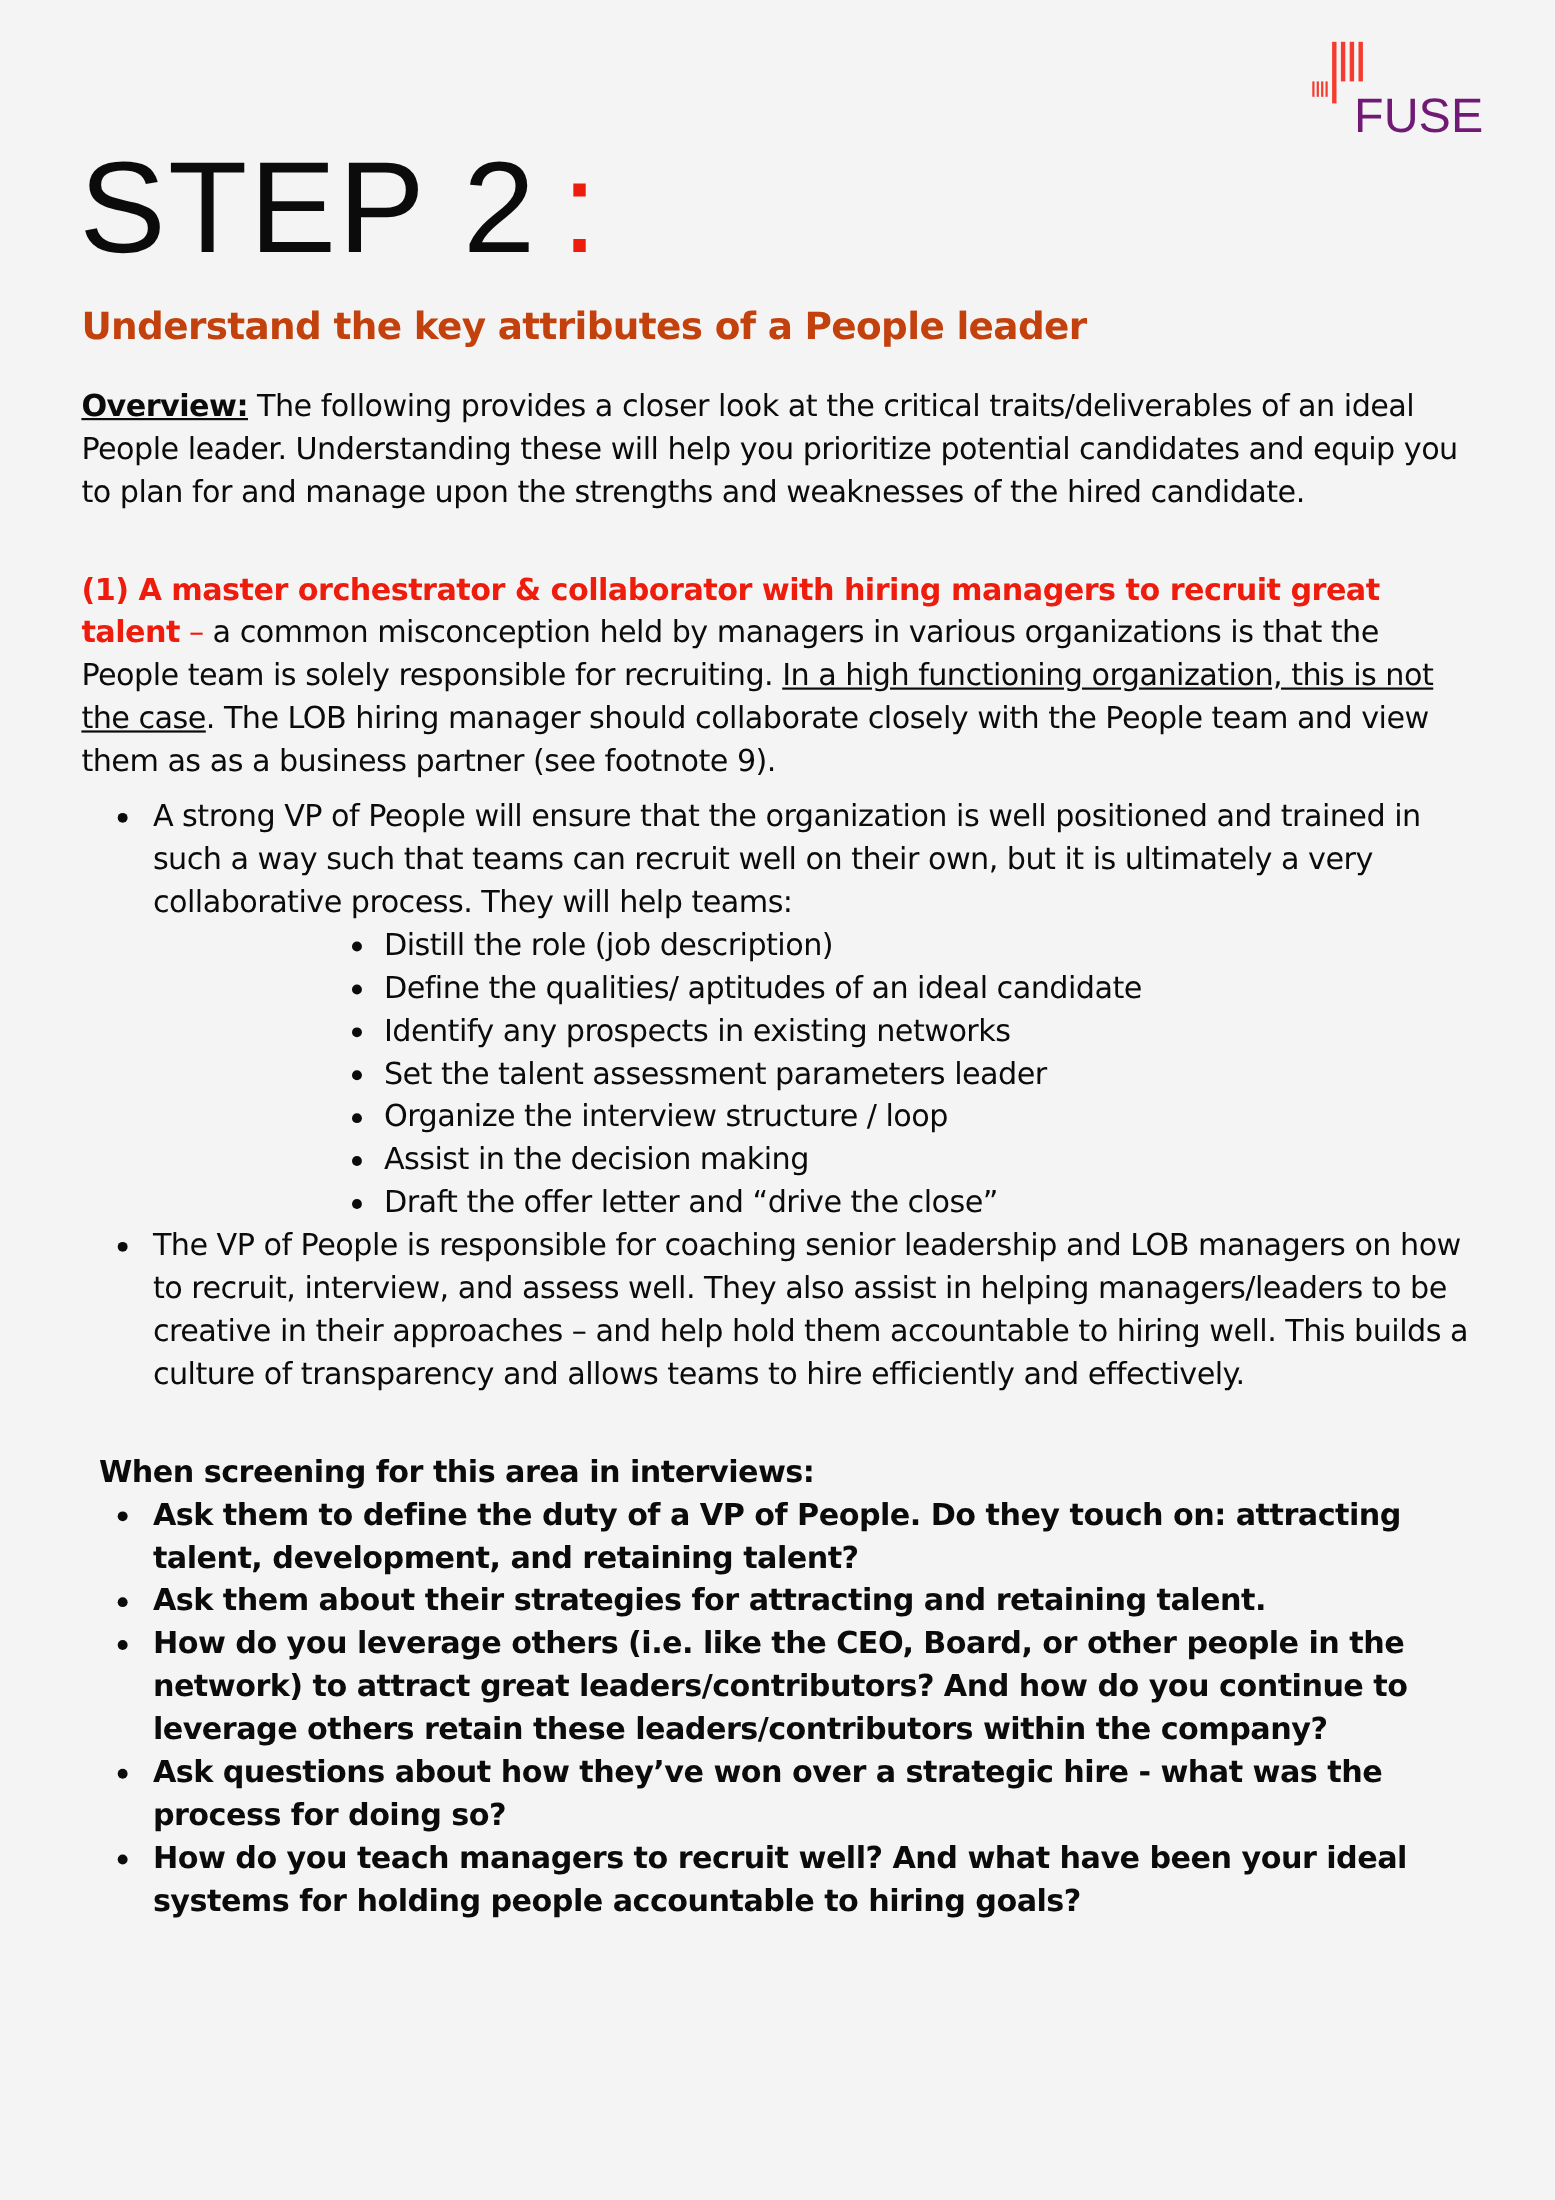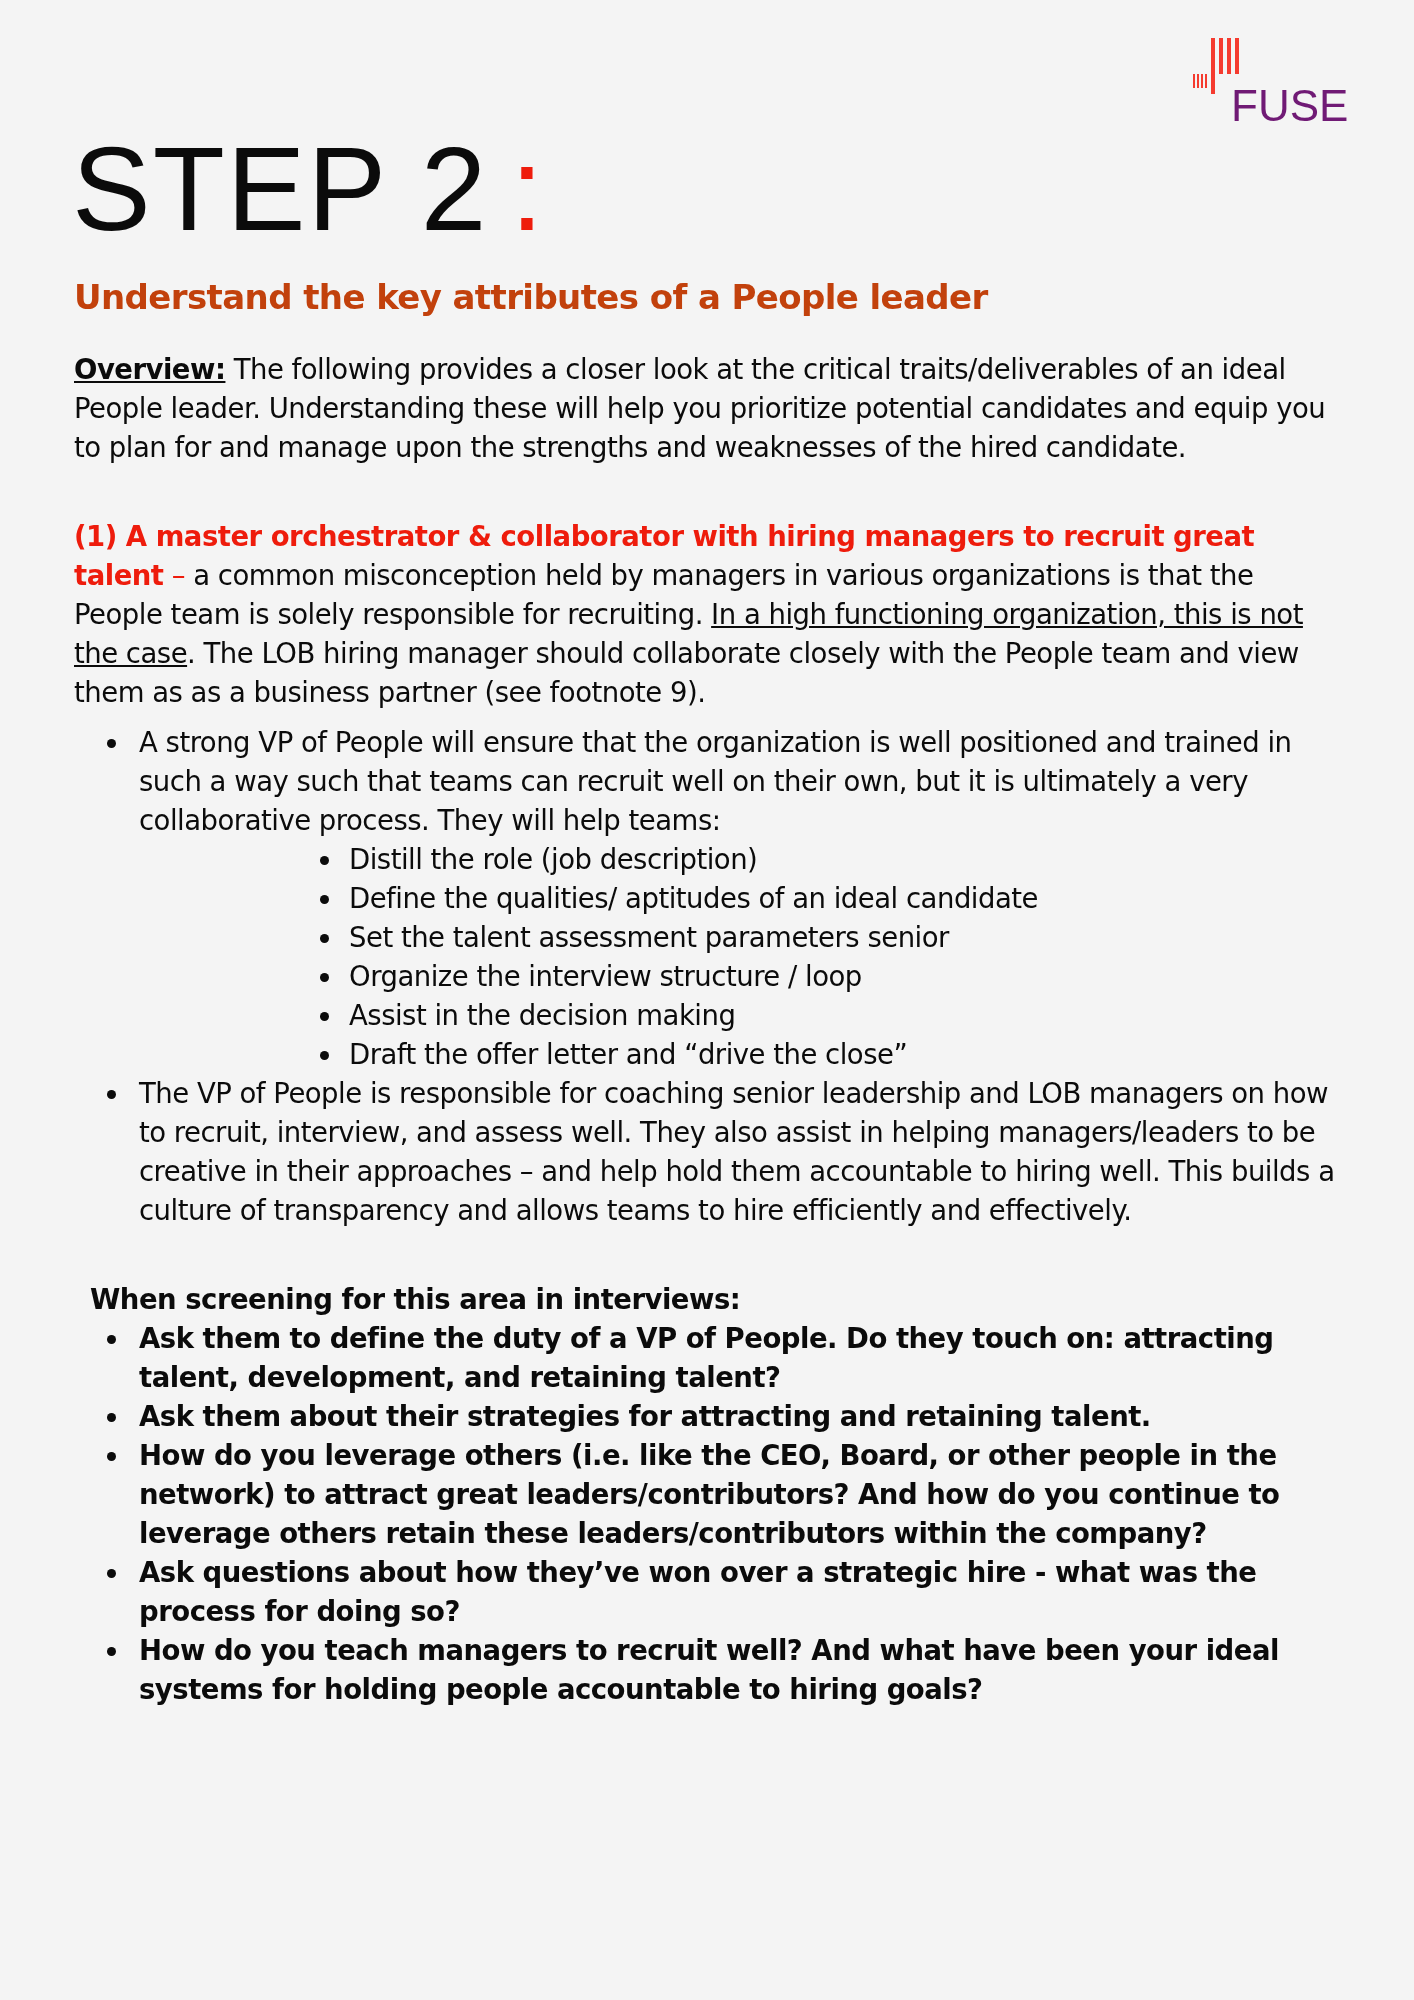--- a/index.html
+++ b/index.html
@@ -81,21 +81,22 @@
   <p><span class="overview-label">Overview:</span><span> The following provides a closer look at the critical traits/deliverables of an ideal People leader. Understanding these will help you prioritize potential candidates and equip you to plan for and manage upon the strengths and weaknesses of the hired candidate.</span></p>
 
   <p class="section1"><span class="red-bold">(1) A master orchestrator &amp; collaborator with hiring managers to recruit great talent</span><span class="dash"> –</span><span> a common misconception held by managers in various organizations is that the People team is solely responsible for recruiting. </span><span class="u">In a high functioning organization, this is not the case</span><span>. The LOB hiring manager should collaborate closely with the People team and view them as as a business partner (see footnote 9).</span></p>
 
   <ul class="l1">
     <li>
       <span>A strong VP of People will ensure that the organization is well positioned and trained in such a way such that teams can recruit well on their own, but it is ultimately a very collaborative process. They will help teams:</span>
       <ul class="l2">
         <li>Distill the role (job description)</li>
         <li>Define the qualities/ aptitudes of an ideal candidate</li>
-        <li>Set the talent assessment parameters senior</li>
+        <li>Identify any prospects in existing networks</li>
+        <li>Set the talent assessment parameters leader</li>
         <li>Organize the interview structure / loop</li>
         <li>Assist in the decision making</li>
         <li>Draft the offer letter and “drive the close”</li>
       </ul>
     </li>
     <li>The VP of People is responsible for coaching senior leadership and LOB managers on how to recruit, interview, and assess well. They also assist in helping managers/leaders to be creative in their approaches – and help hold them accountable to hiring well. This builds a culture of transparency and allows teams to hire efficiently and effectively.</li>
   </ul>
 
   <p class="screen-head">When screening for this area in interviews:</p>
   <ul class="l3">

